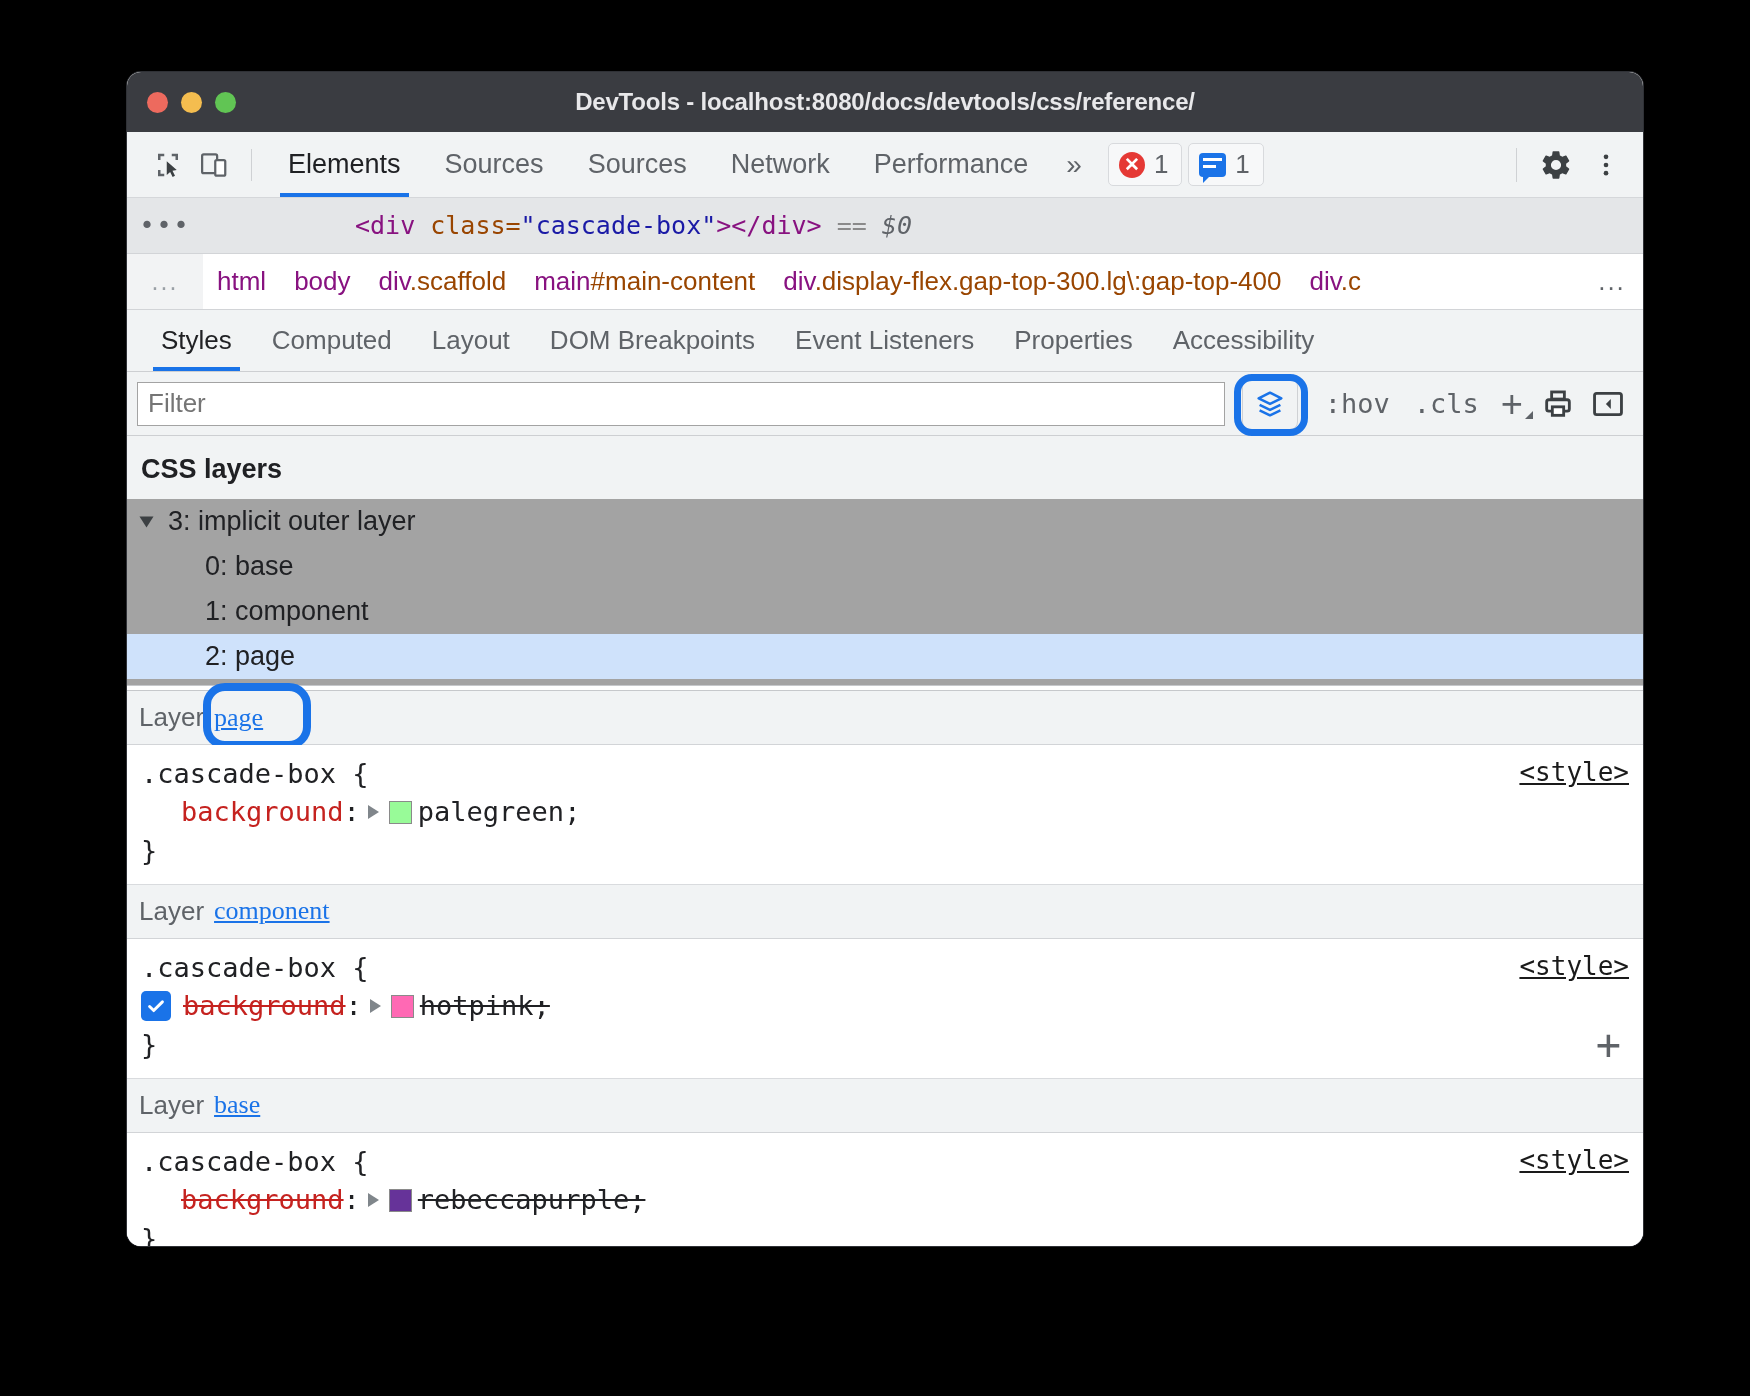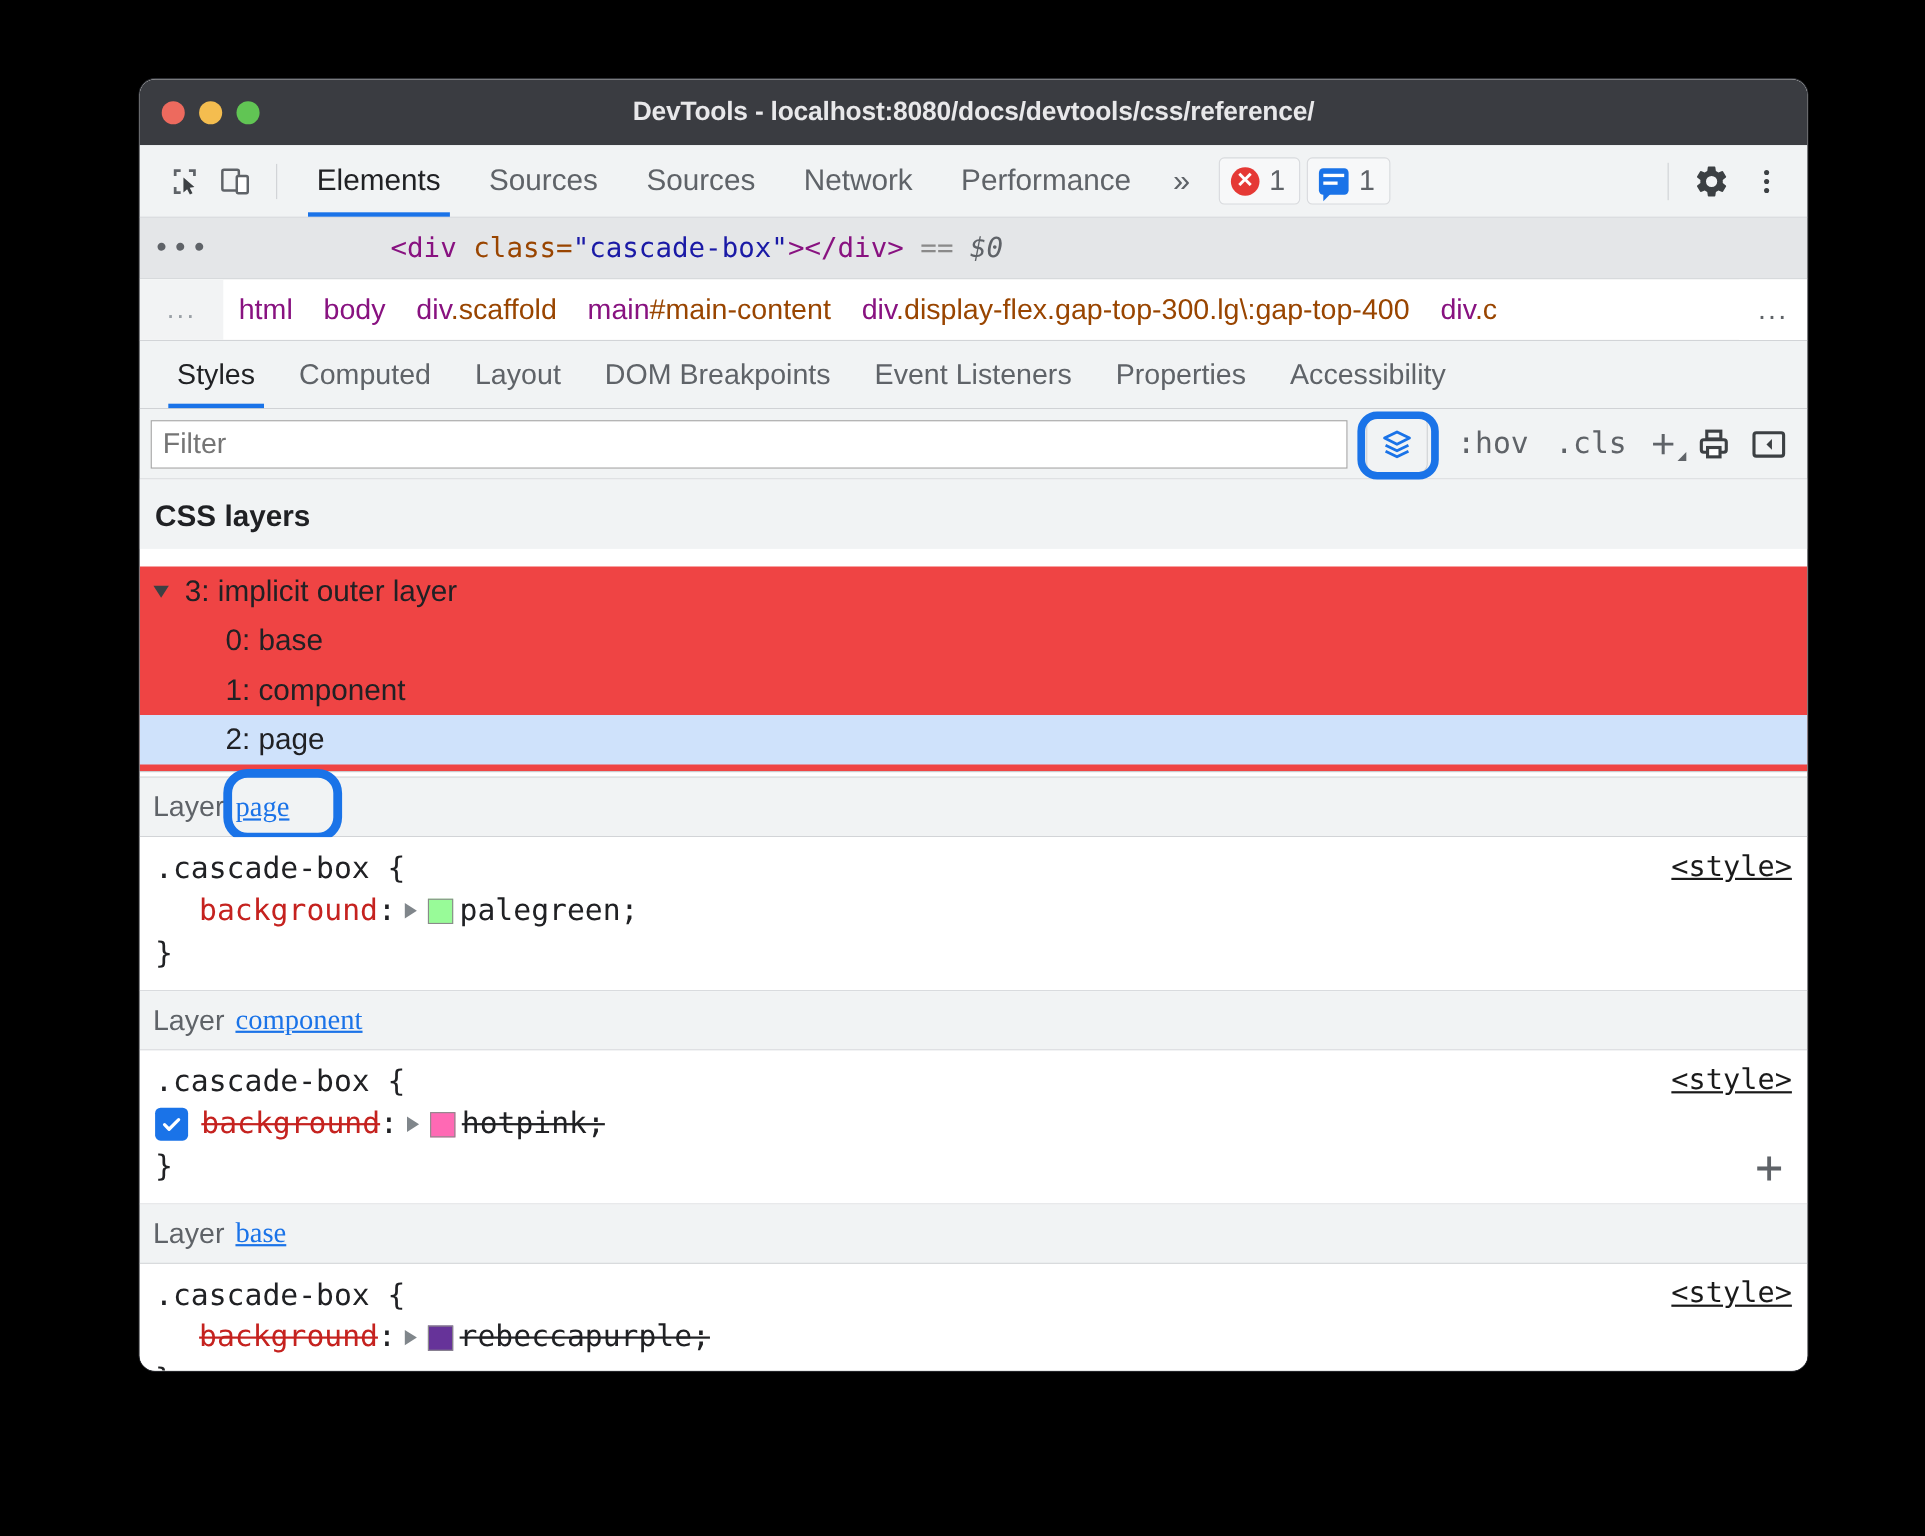--- a/index.html
+++ b/index.html
@@ -237,21 +237,21 @@
   
   .styles-pane {
     background: #ffffff;
     height: 100%;
   }
   .layers-header {
     background: #f1f3f4;
     font-size: 27px; font-weight: bold; color: #202124;
     padding: 18px 0 14px 14px;
   }
-  .layer-tree { background: #ef4444; padding-bottom: 6px; margin-top: 16px; }
+  .layer-tree { background: #a3a3a3; padding-bottom: 6px; }
   .tree-row {
     font-size: 27px; color: #202124;
     height: 45px; display: flex; align-items: center;
     padding-left: 14px;
   }
   .tree-row.child { padding-left: 78px; }
   .tree-row.selected { background: #cfe2fb; text-align: right; }
   .tri {
     display: inline-block;
     width: 0; height: 0;

